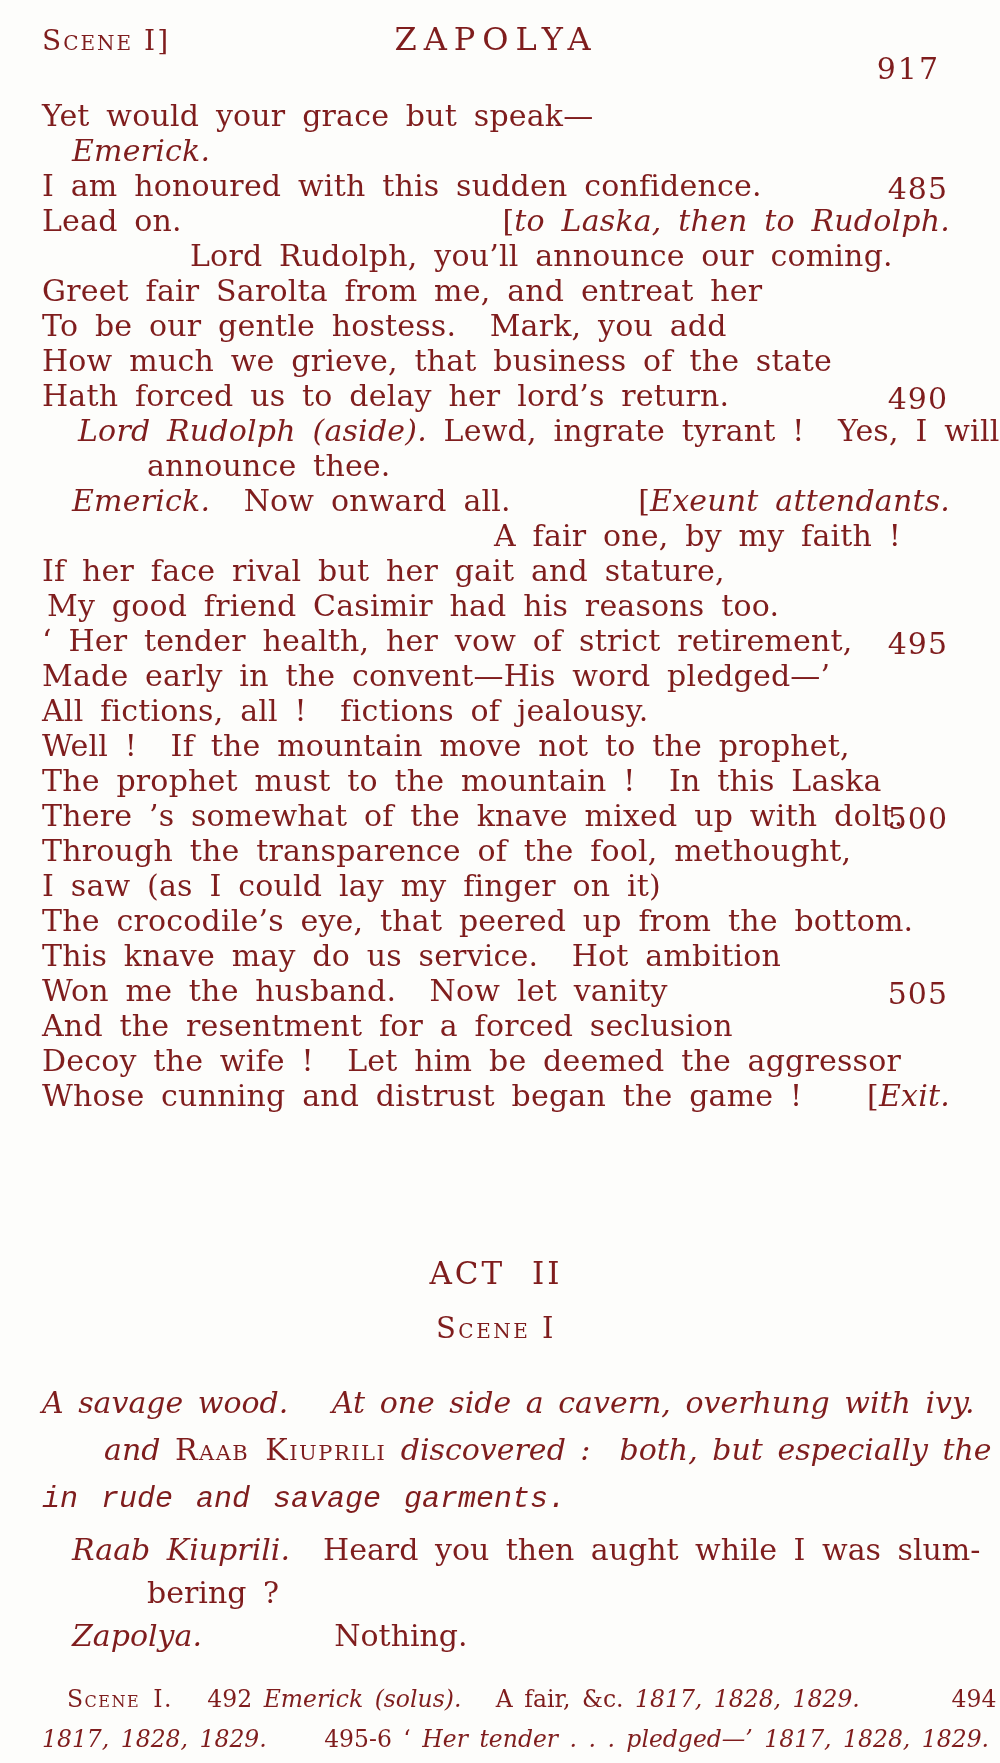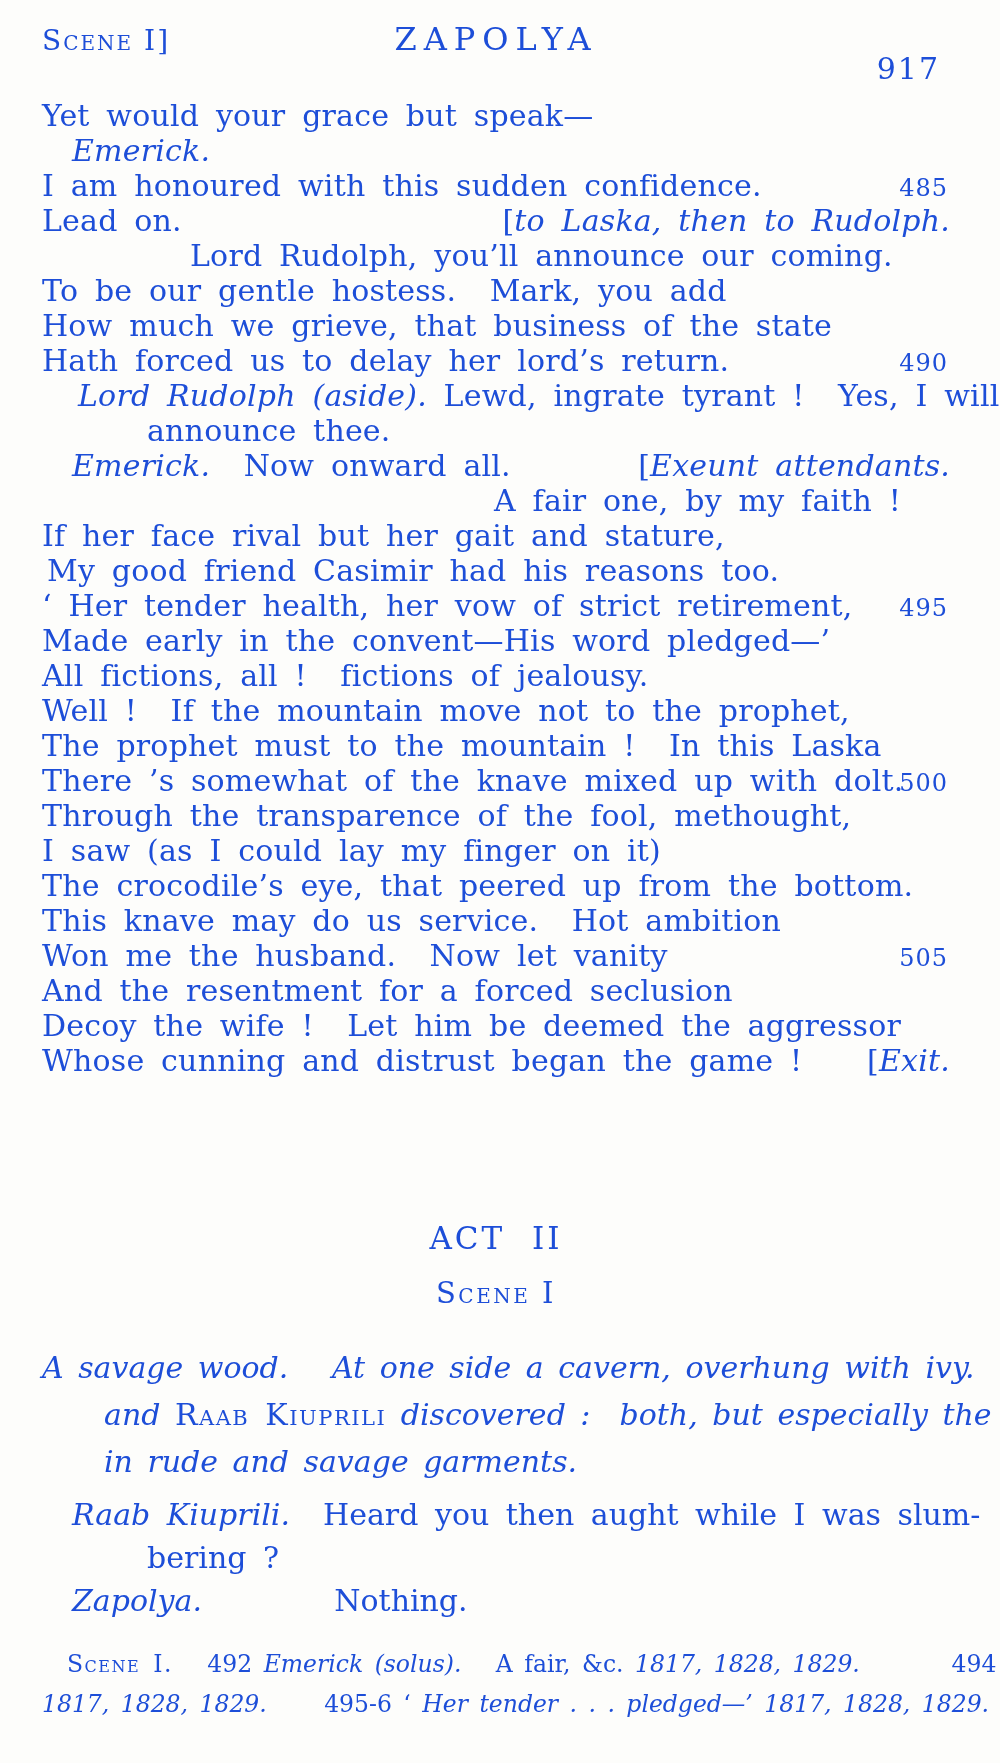--- a/index.html
+++ b/index.html
@@ -1,21 +1,21 @@
 <!DOCTYPE html>
 <html><head>
 <meta charset="utf-8">
 <style>
   html,body{margin:0;padding:0;background:#e8e8e4;}
   .page{
     position:relative;
     width:1000px;height:1763px;
     margin:0 auto;
     background:#fdfdfb;
-    color:#1d4ed8;
+    color:#7f1d1d;
     font-family:"DejaVu Serif","Liberation Serif",serif;
     overflow:hidden;
     box-sizing:border-box;
     padding:20px 50px 0 42px;
   }
   
   .runhead{
     position:relative;
     height:44px;
     font-size:29px;
@@ -31,21 +31,21 @@
   .rh-right{
     position:absolute;right:10px;top:2px;font-size:30px;letter-spacing:2px;margin-top:29px;
   }
   
   .verse{margin-top:34px;font-size:30px;word-spacing:7px;letter-spacing:0.2px;}
   .vline{position:relative;line-height:35px;height:35px;white-space:pre;}
   .lineleft{display:inline-block;}
   .lineright{position:absolute;top:0;white-space:pre;}
   .linenum{
     position:absolute;right:2px;top:3px;
-    font-size:24px;letter-spacing:1px;
+    font-size:30px;letter-spacing:1px;
   }
   .seg-i{font-style:italic;}
   .seg-r{font-style:normal;}
   .seg-sc{font-style:normal;font-variant:small-caps;letter-spacing:1.5px;}
   
   .act-heading{
     margin-top:142px;
     text-align:center;font-size:31px;letter-spacing:3px;word-spacing:14px;
   }
   .scene-heading{
@@ -72,20 +72,21 @@
     <span class="rh-center">ZAPOLYA</span>
     <span class="rh-right">917</span>
   </div>
 
   <div class="verse" id="verse-block">
       <div class="vline"><span class="lineleft" style="margin-left: 0px;"><span class="seg-r">Yet would your grace but speak—</span></span></div>
       <div class="vline"><span class="lineleft" style="margin-left: 30px;"><span class="seg-i">Emerick.</span></span></div>
       <div class="vline"><span class="lineleft" style="margin-left: 0px;"><span class="seg-r">I am honoured with this sudden confidence.</span></span><span class="linenum">485</span></div>
       <div class="vline"><span class="lineleft" style="margin-left: 0px;"><span class="seg-r">Lead on.</span></span><span class="lineright" style="right: 0px;"><span class="seg-r">[</span><span class="seg-i">to Laska, then to Rudolph.</span></span></div>
       <div class="vline"><span class="lineleft" style="margin-left: 148px;"><span class="seg-r">Lord Rudolph, you’ll announce our coming.</span></span></div>
+      <div class="vline"><span class="lineleft" style="margin-left: 0px;"><span class="seg-r">Greet fair Sarolta from me, and entreat her</span></span></div>
       <div class="vline"><span class="lineleft" style="margin-left: 0px;"><span class="seg-r">To be our gentle hostess.  Mark, you add</span></span></div>
       <div class="vline"><span class="lineleft" style="margin-left: 0px;"><span class="seg-r">How much we grieve, that business of the state</span></span></div>
       <div class="vline"><span class="lineleft" style="margin-left: 0px;"><span class="seg-r">Hath forced us to delay her lord’s return.</span></span><span class="linenum">490</span></div>
       <div class="vline"><span class="lineleft" style="margin-left: 36px;"><span class="seg-i">Lord Rudolph (aside).</span><span class="seg-r"> Lewd, ingrate tyrant !  Yes, I will</span></span></div>
       <div class="vline"><span class="lineleft" style="margin-left: 105px;"><span class="seg-r">announce thee.</span></span></div>
       <div class="vline"><span class="lineleft" style="margin-left: 30px;"><span class="seg-i">Emerick.</span><span class="seg-r">  Now onward all.</span></span><span class="lineright" style="right: 0px;"><span class="seg-r">[</span><span class="seg-i">Exeunt attendants.</span></span></div>
       <div class="vline"><span class="lineleft" style="margin-left: 452px;"><span class="seg-r">A fair one, by my faith !</span></span></div>
       <div class="vline"><span class="lineleft" style="margin-left: 0px;"><span class="seg-r">If her face rival but her gait and stature,</span></span></div>
       <div class="vline"><span class="lineleft" style="margin-left: 5px;"><span class="seg-r">My good friend Casimir had his reasons too.</span></span></div>
       <div class="vline"><span class="lineleft" style="margin-left: 0px;"><span class="seg-r">‘ Her tender health, her vow of strict retirement,</span></span><span class="linenum">495</span></div>
@@ -103,21 +104,21 @@
       <div class="vline"><span class="lineleft" style="margin-left: 0px;"><span class="seg-r">Decoy the wife !  Let him be deemed the aggressor</span></span></div>
       <div class="vline"><span class="lineleft" style="margin-left: 0px;"><span class="seg-r">Whose cunning and distrust began the game !</span></span><span class="lineright" style="right: 0px;"><span class="seg-r">[</span><span class="seg-i">Exit.</span></span></div>
     </div>
 
   <div class="act-heading">ACT II</div>
   <div class="scene-heading">Scene I</div>
 
   <div class="sd" id="sd-block">
       <div class="vline"><span class="lineleft" style="margin-left: 0px;"><span class="seg-i">A savage wood.   At one side a cavern, overhung with ivy.  </span></span></div>
       <div class="vline"><span class="lineleft" style="margin-left: 62px;"><span class="seg-i">and </span><span class="seg-sc">Raab Kiuprili</span><span class="seg-i"> discovered :  both, but especially the latter,</span></span></div>
-      <div class="vline"><span class="lineleft" style="margin-left: 62px;"><span class="seg-i">in rude and savage garments.</span></span></div>
+      <div class="vline"><span class="lineleft" style=" font-family: Liberation Mono, monospace;"><span class="seg-i">in rude and savage garments.</span></span></div>
     </div>
 
   <div class="dlg" id="dlg-block">
       <div class="vline"><span class="lineleft" style="margin-left: 30px;"><span class="seg-i">Raab Kiuprili.</span><span class="seg-r">  Heard you then aught while I was slum-</span></span></div>
       <div class="vline"><span class="lineleft" style="margin-left: 105px;"><span class="seg-r">bering ?</span></span></div>
       <div class="vline"><span class="lineleft" style="margin-left: 30px;"><span class="seg-i">Zapolya.</span><span class="seg-r">        Nothing.</span></span></div>
     </div>
 
   <div class="fn" id="fn-block">
       <div class="vline"><span class="lineleft" style="margin-left: 25px;"><span class="seg-sc">Scene I.</span><span class="seg-r">   492 </span><span class="seg-i">Emerick (solus).</span><span class="seg-r">   A fair, &amp;c. </span><span class="seg-i">1817, 1828, 1829.</span><span class="seg-r">        494 </span></span></div>

